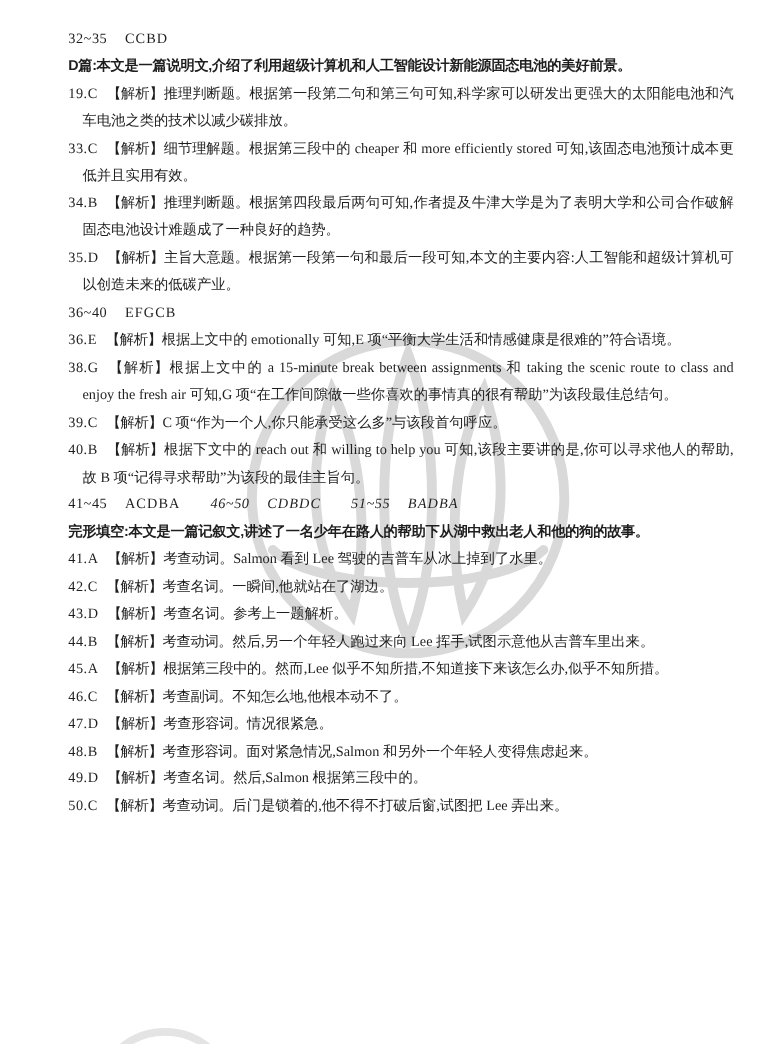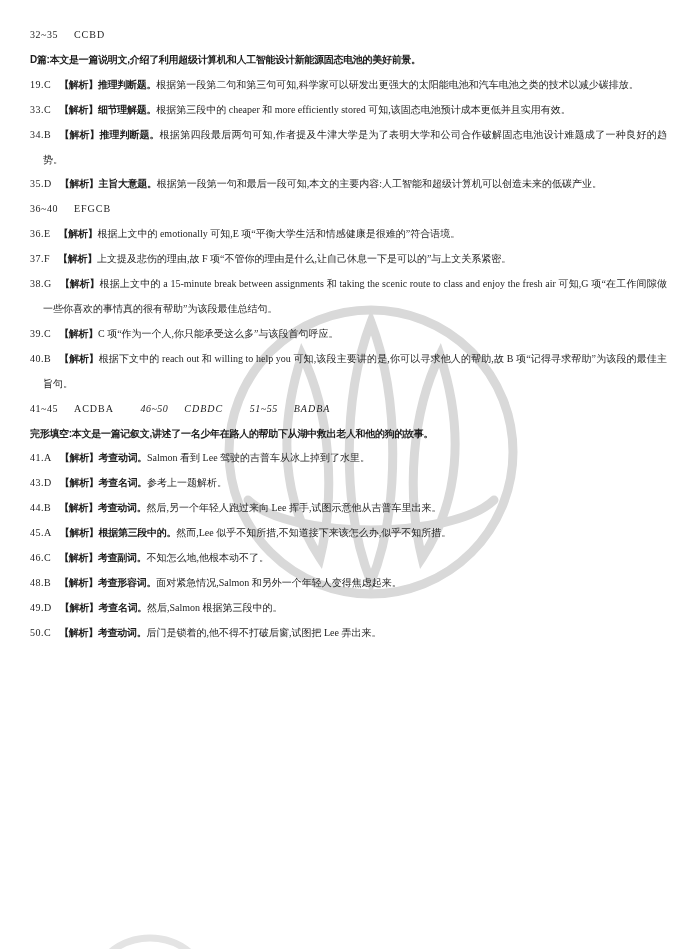--- a/index.html
+++ b/index.html
@@ -10,23 +10,24 @@
     overflow:hidden;
     font-family:"Liberation Serif","DejaVu Serif",serif;
     color:#1e1e1e;
   }
   .watermark{
     position:absolute;left:0;top:0;z-index:0;pointer-events:none;
   }
   .doc{
     position:relative;z-index:1;
     padding:23px 26px 0 30px;
-    font-size:10px;
+    font-size:13px;
     line-height:24.9px;
     text-align:justify;
+    margin-left:32px;
   }
   .doc p{margin:0;}
   .answer-key-line{text-align:left;}
   .answer-key-line .group{display:inline-block;}
   .answer-key-line .group + .group{margin-left:24px;font-style:italic;}
   .answer-key-line .range{margin-right:16px;letter-spacing:0.5px;}
   .answer-key-line .letters{letter-spacing:1px;}
   .summary-line{
     font-family:"Liberation Sans","DejaVu Sans",sans-serif;
     font-weight:700;
@@ -36,21 +37,21 @@
     padding-left:13px;
     text-indent:-13px;
   }
   .item-num{
     margin-right:8px;
     letter-spacing:0.5px;
     white-space:nowrap;
   }
   .item-label{
     font-family:"Liberation Sans","DejaVu Sans",sans-serif;
-    font-weight:700;
+    font-weight:400;
     letter-spacing:-0.3px;
   }
   .item-text{}
 </style>
 </head>
 <body>
 
 <svg class="watermark" width="693" height="949" viewBox="0 0 693 949" aria-hidden="true">
   <g stroke="#d9d9d9" stroke-width="9" fill="none" stroke-linecap="round">
     <circle cx="371" cy="452" r="142"></circle>
@@ -77,48 +78,49 @@
 
   <p class="item-line"><span class="item-num">35.D</span><span class="item-label">【解析】主旨大意题。</span><span class="item-text">根据第一段第一句和最后一段可知,本文的主要内容:人工智能和超级计算机可以创造未来的低碳产业。</span></p>
 
   <p class="answer-key-line">
   <span class="group"><span class="range">36~40</span><span class="letters">EFGCB</span></span>
 </p>
 
 
   <p class="item-line"><span class="item-num">36.E</span><span class="item-label">【解析】</span><span class="item-text">根据上文中的 emotionally 可知,E 项“平衡大学生活和情感健康是很难的”符合语境。</span></p>
 
-  <p class="item-line"><span class="item-num">37.F</span><span class="item-label">【解析】</span><span class="item-text">上文提及悲伤的理由,故 F 项“不管你的理由是什么,让自己休息一下是可以的”与上文关系紧密。</span></p>
 
   <p class="item-line"><span class="item-num">38.G</span><span class="item-label">【解析】</span><span class="item-text">根据上文中的 a 15-minute break between assignments 和 taking the scenic route to class and enjoy the fresh air 可知,G 项“在工作间隙做一些你喜欢的事情真的很有帮助”为该段最佳总结句。</span></p>
 
   <p class="item-line"><span class="item-num">39.C</span><span class="item-label">【解析】</span><span class="item-text">C 项“作为一个人,你只能承受这么多”与该段首句呼应。</span></p>
 
   <p class="item-line"><span class="item-num">40.B</span><span class="item-label">【解析】</span><span class="item-text">根据下文中的 reach out 和 willing to help you 可知,该段主要讲的是,你可以寻求他人的帮助,故 B 项“记得寻求帮助”为该段的最佳主旨句。</span></p>
 
   <p class="answer-key-line">
   <span class="group"><span class="range">41~45</span><span class="letters">ACDBA</span></span>
 
   <span class="group"><span class="range">46~50</span><span class="letters">CDBDC</span></span>
 
   <span class="group"><span class="range">51~55</span><span class="letters">BADBA</span></span>
 </p>
 
   <p class="summary-line">完形填空:本文是一篇记叙文,讲述了一名少年在路人的帮助下从湖中救出老人和他的狗的故事。</p>
 
   <p class="item-line"><span class="item-num">41.A</span><span class="item-label">【解析】考查动词。</span><span class="item-text">Salmon 看到 Lee 驾驶的吉普车从冰上掉到了水里。</span></p>
 
+  <p class="item-line"><span class="item-num">42.C</span><span class="item-label">【解析】考查名词。</span><span class="item-text">一瞬间,他就站在了湖边。</span></p>
 
   <p class="item-line"><span class="item-num">43.D</span><span class="item-label">【解析】考查名词。</span><span class="item-text">参考上一题解析。</span></p>
 
   <p class="item-line"><span class="item-num">44.B</span><span class="item-label">【解析】考查动词。</span><span class="item-text">然后,另一个年轻人跑过来向 Lee 挥手,试图示意他从吉普车里出来。</span></p>
 
   <p class="item-line"><span class="item-num">45.A</span><span class="item-label">【解析】根据第三段中的。</span><span class="item-text">然而,Lee 似乎不知所措,不知道接下来该怎么办,似乎不知所措。</span></p>
 
   <p class="item-line"><span class="item-num">46.C</span><span class="item-label">【解析】考查副词。</span><span class="item-text">不知怎么地,他根本动不了。</span></p>
 
+  <p class="item-line"><span class="item-num">47.D</span><span class="item-label">【解析】考查形容词。</span><span class="item-text">情况很紧急。</span></p>
 
   <p class="item-line"><span class="item-num">48.B</span><span class="item-label">【解析】考查形容词。</span><span class="item-text">面对紧急情况,Salmon 和另外一个年轻人变得焦虑起来。</span></p>
 
   <p class="item-line"><span class="item-num">49.D</span><span class="item-label">【解析】考查名词。</span><span class="item-text">然后,Salmon 根据第三段中的。</span></p>
 
   <p class="item-line"><span class="item-num">50.C</span><span class="item-label">【解析】考查动词。</span><span class="item-text">后门是锁着的,他不得不打破后窗,试图把 Lee 弄出来。</span></p>
 </div>
 
 </body></html>

